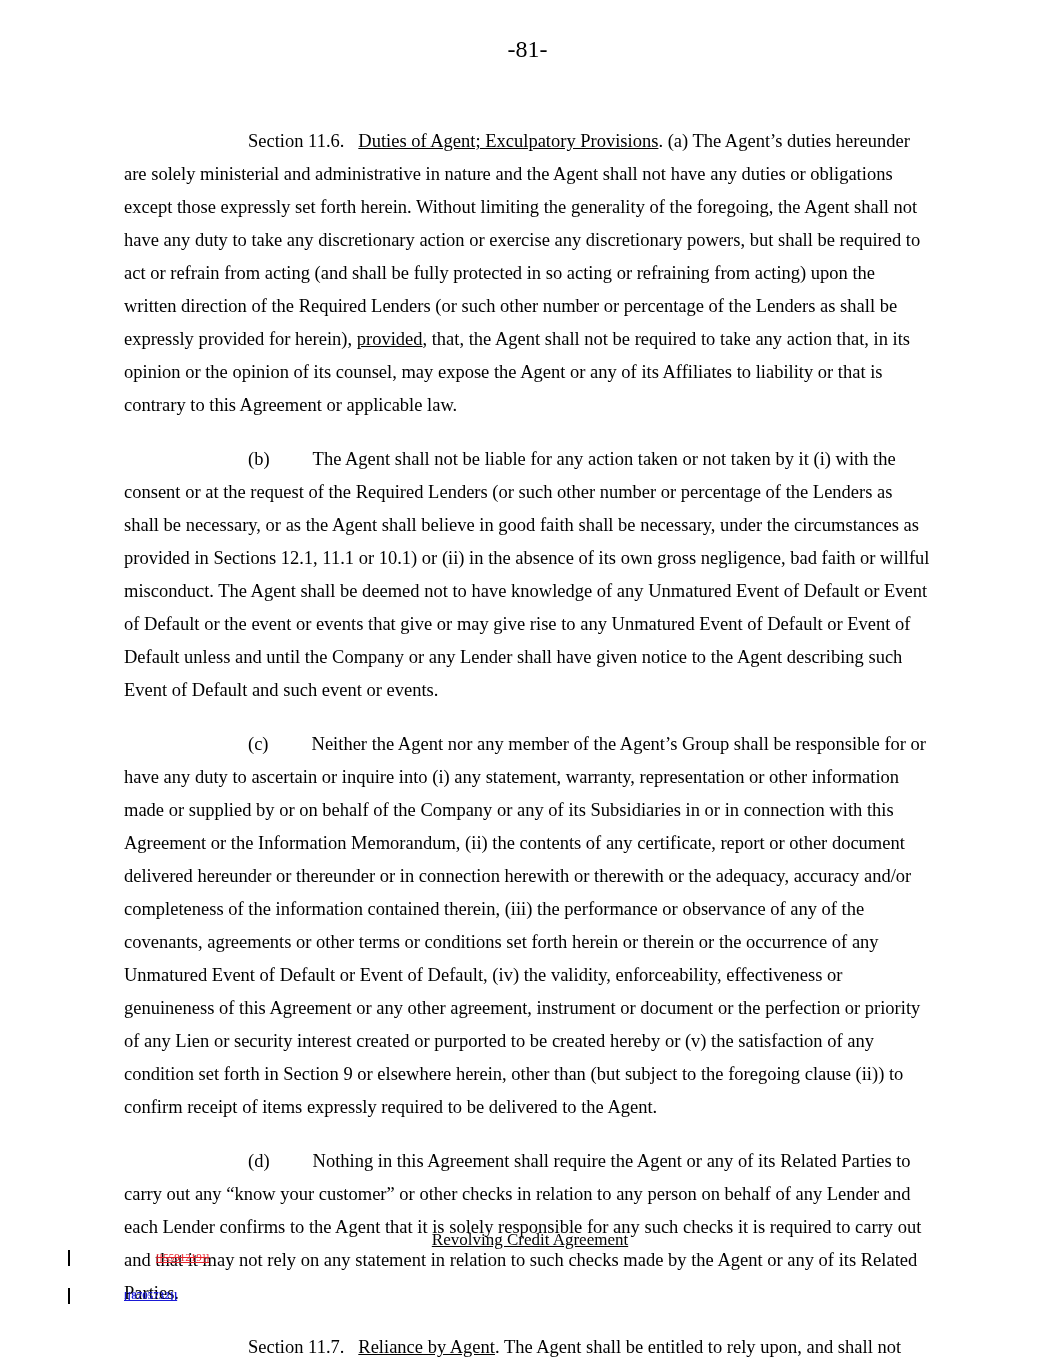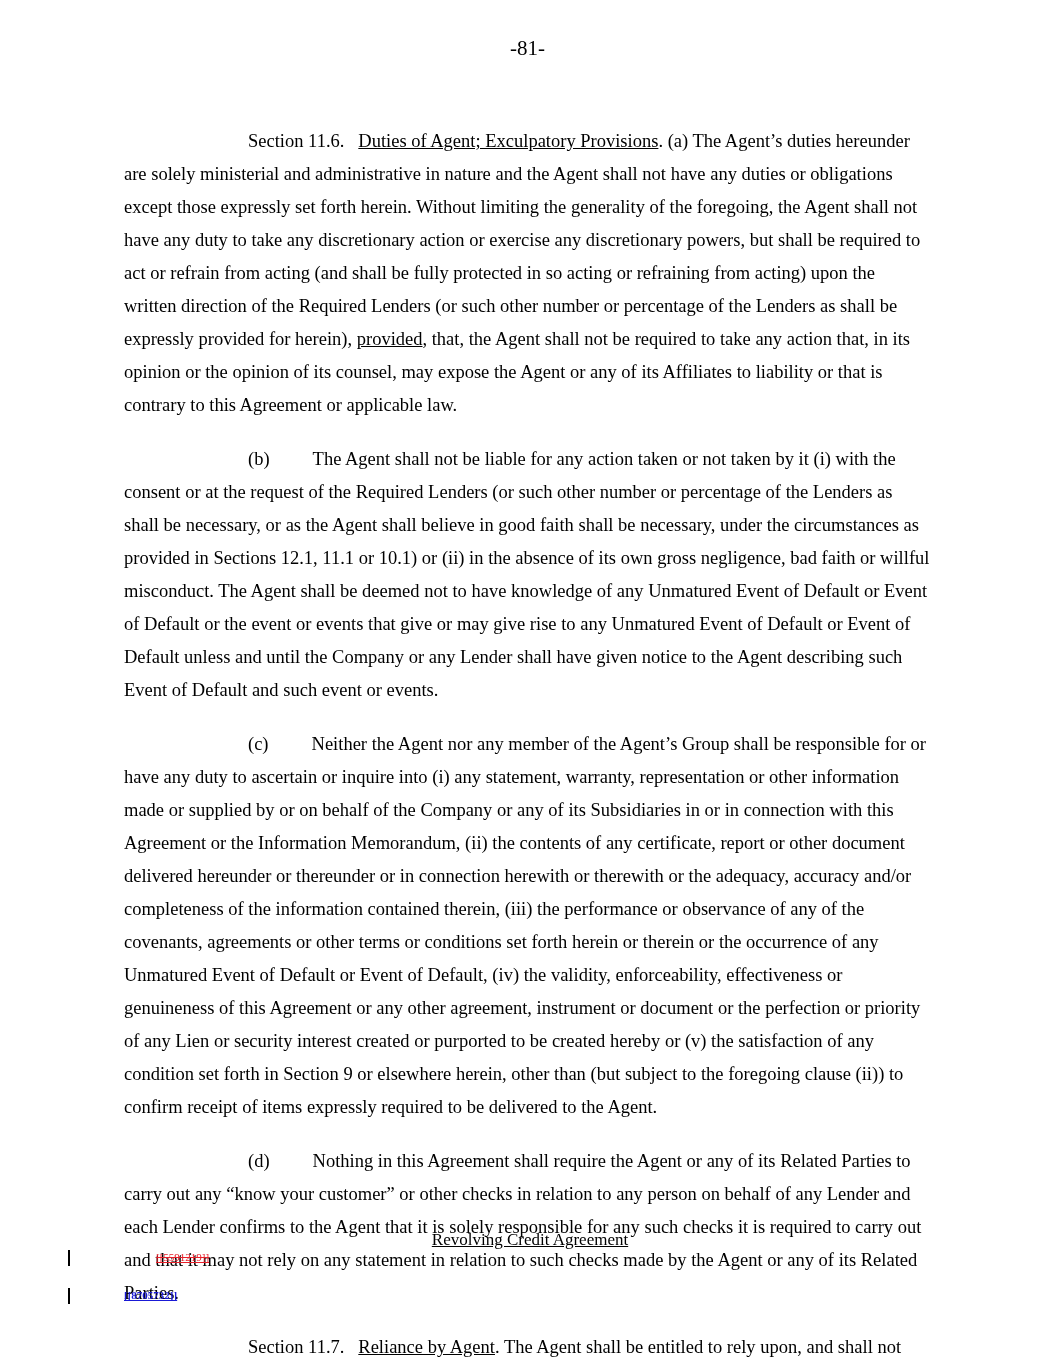--- a/index.html
+++ b/index.html
@@ -14,21 +14,21 @@
       overflow: hidden;
       font-family: "Liberation Serif", "DejaVu Serif", serif;
       color: #000000;
     }
     .page-number {
       position: absolute;
       top: 36px;
       left: 0;
       width: 1055px;
       text-align: center;
-      font-size: 21px;
+      font-size: 24px;
     }
     .body-text {
       position: absolute;
       left: 124px;
       top: 125px;
       width: 808px;
       font-size: 18.5px;
       line-height: 33px;
     }
     .para {

